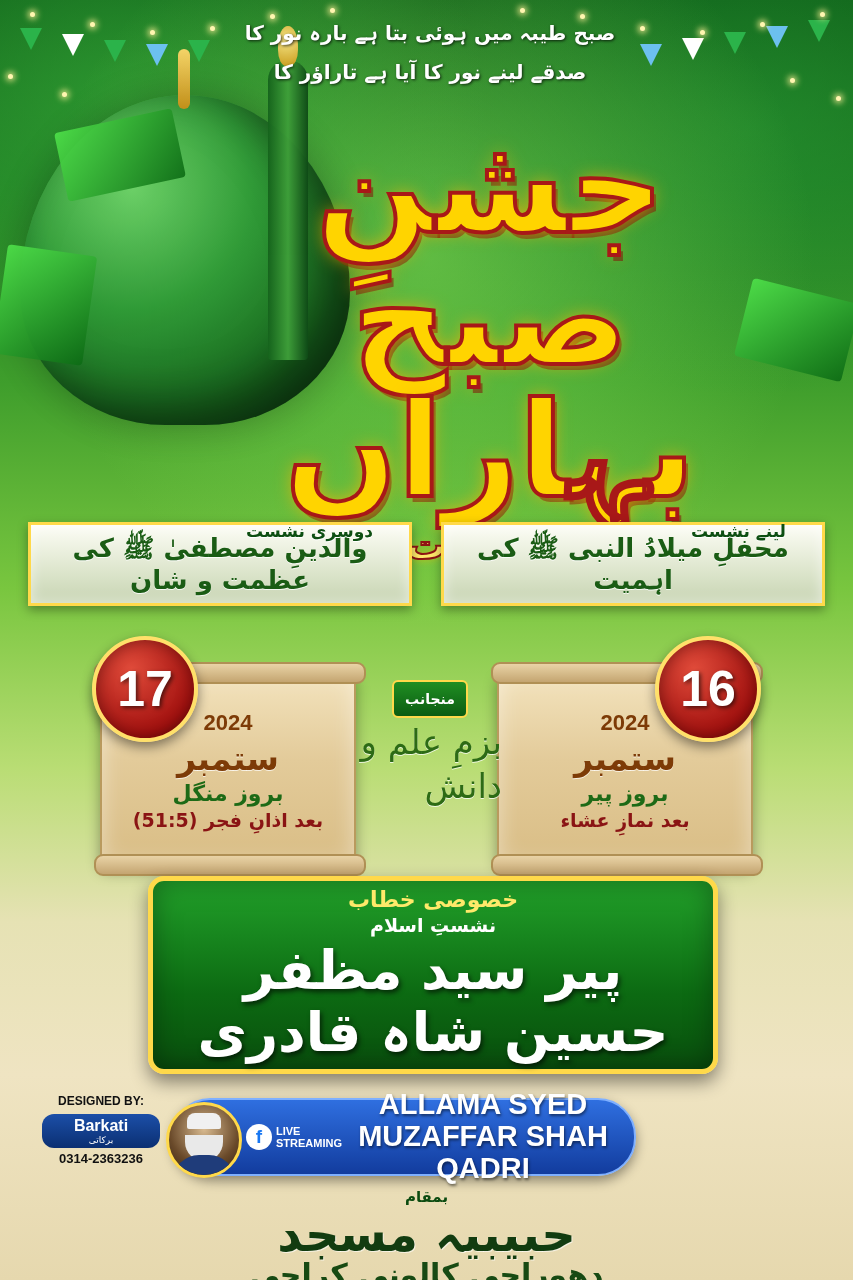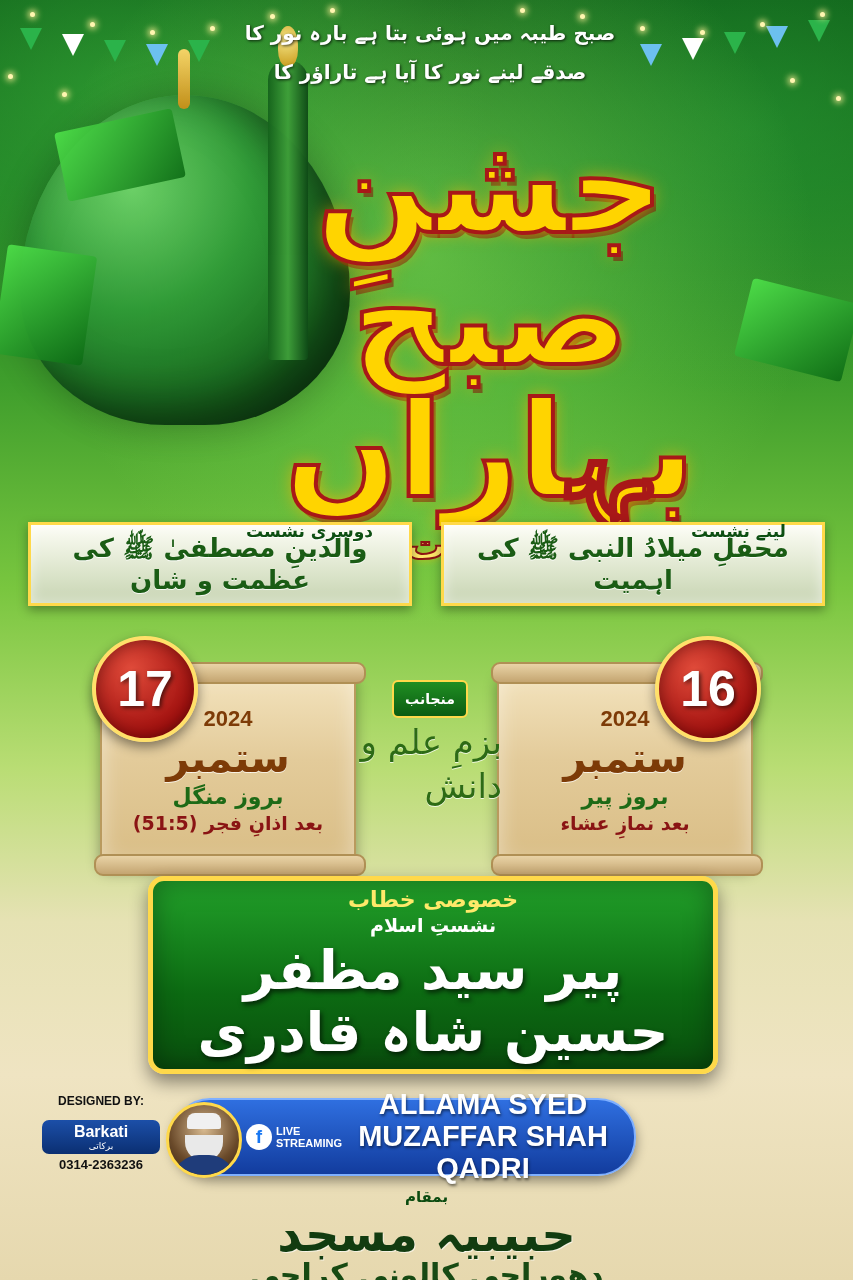--- a/index.html
+++ b/index.html
@@ -101,21 +101,21 @@
     content:"";position:absolute;left:-8px;width:268px;height:18px;
     background:linear-gradient(180deg,#e9d3a6,#c4a571);
     border:2px solid #b09055;border-radius:9px;
   }
   .scroll:before{top:-12px;}
   .scroll:after{bottom:-12px;}
   .scroll-body{
     position:absolute;inset:12px 10px 10px 10px;text-align:center;
     display:flex;flex-direction:column;align-items:center;justify-content:center;gap:3px;
   }
-  .sc-month{color:#7d3b07;font-size:40px;font-weight:bold;text-shadow:0 1px 0 rgba(255,255,255,.7);}
+  .sc-month{color:#7d3b07;font-size:33px;font-weight:bold;text-shadow:0 1px 0 rgba(255,255,255,.7);}
   .sc-year{color:#7d3b07;font-size:22px;font-weight:bold;text-align:center;}
   .sc-day{color:#1d6a16;font-size:22px;font-weight:bold;}
   .sc-time{color:#8a1414;font-size:19px;font-weight:bold;}
   .date-circle{
     position:absolute;top:-38px;width:98px;height:98px;border-radius:50%;
     background:radial-gradient(circle at 36% 30%,#e04b3a,#a2110f 70%,#6d0707);
     border:4px solid #ffe06a;
     box-shadow:0 5px 12px rgba(0,0,0,.45), inset 0 0 16px rgba(0,0,0,.35);
     color:#ffffff;font-size:50px;font-weight:bold;
     display:flex;align-items:center;justify-content:center;
@@ -147,22 +147,22 @@
   .sp-name{
     margin-top:4px;color:#ffffff;font-size:54px;font-weight:bold;line-height:1.15;
     text-shadow:2px 3px 5px rgba(0,0,0,.6);
   }
   
   .designer{
     position:absolute;left:42px;top:1094px;width:118px;height:78px;text-align:center;
   }
   .designer .dh{color:#111;font-size:12px;font-weight:bold;}
   .designer .dbox{
-    margin-top:12px;background:linear-gradient(180deg,#1c4fa8,#0b2f72);
-    border-radius:7px;color:#fff;font-size:16px;font-weight:bold;padding:3px 0;
+    margin-top:6px;background:linear-gradient(180deg,#1c4fa8,#0b2f72);
+    border-radius:12px;color:#fff;font-size:16px;font-weight:bold;padding:3px 0;
   }
   .designer .dbox small{display:block;font-size:9px;font-weight:normal;}
   .designer .dph{margin-top:3px;color:#111;font-size:13px;font-weight:bold;}
   
   .livebar{
     position:absolute;left:172px;top:1098px;width:460px;height:74px;
     background:linear-gradient(180deg,#2f6fe0,#123c9e);
     border:2px solid #7fb0ff;border-radius:38px;
     box-shadow:0 5px 12px rgba(0,0,0,.4);
     display:flex;align-items:center;

